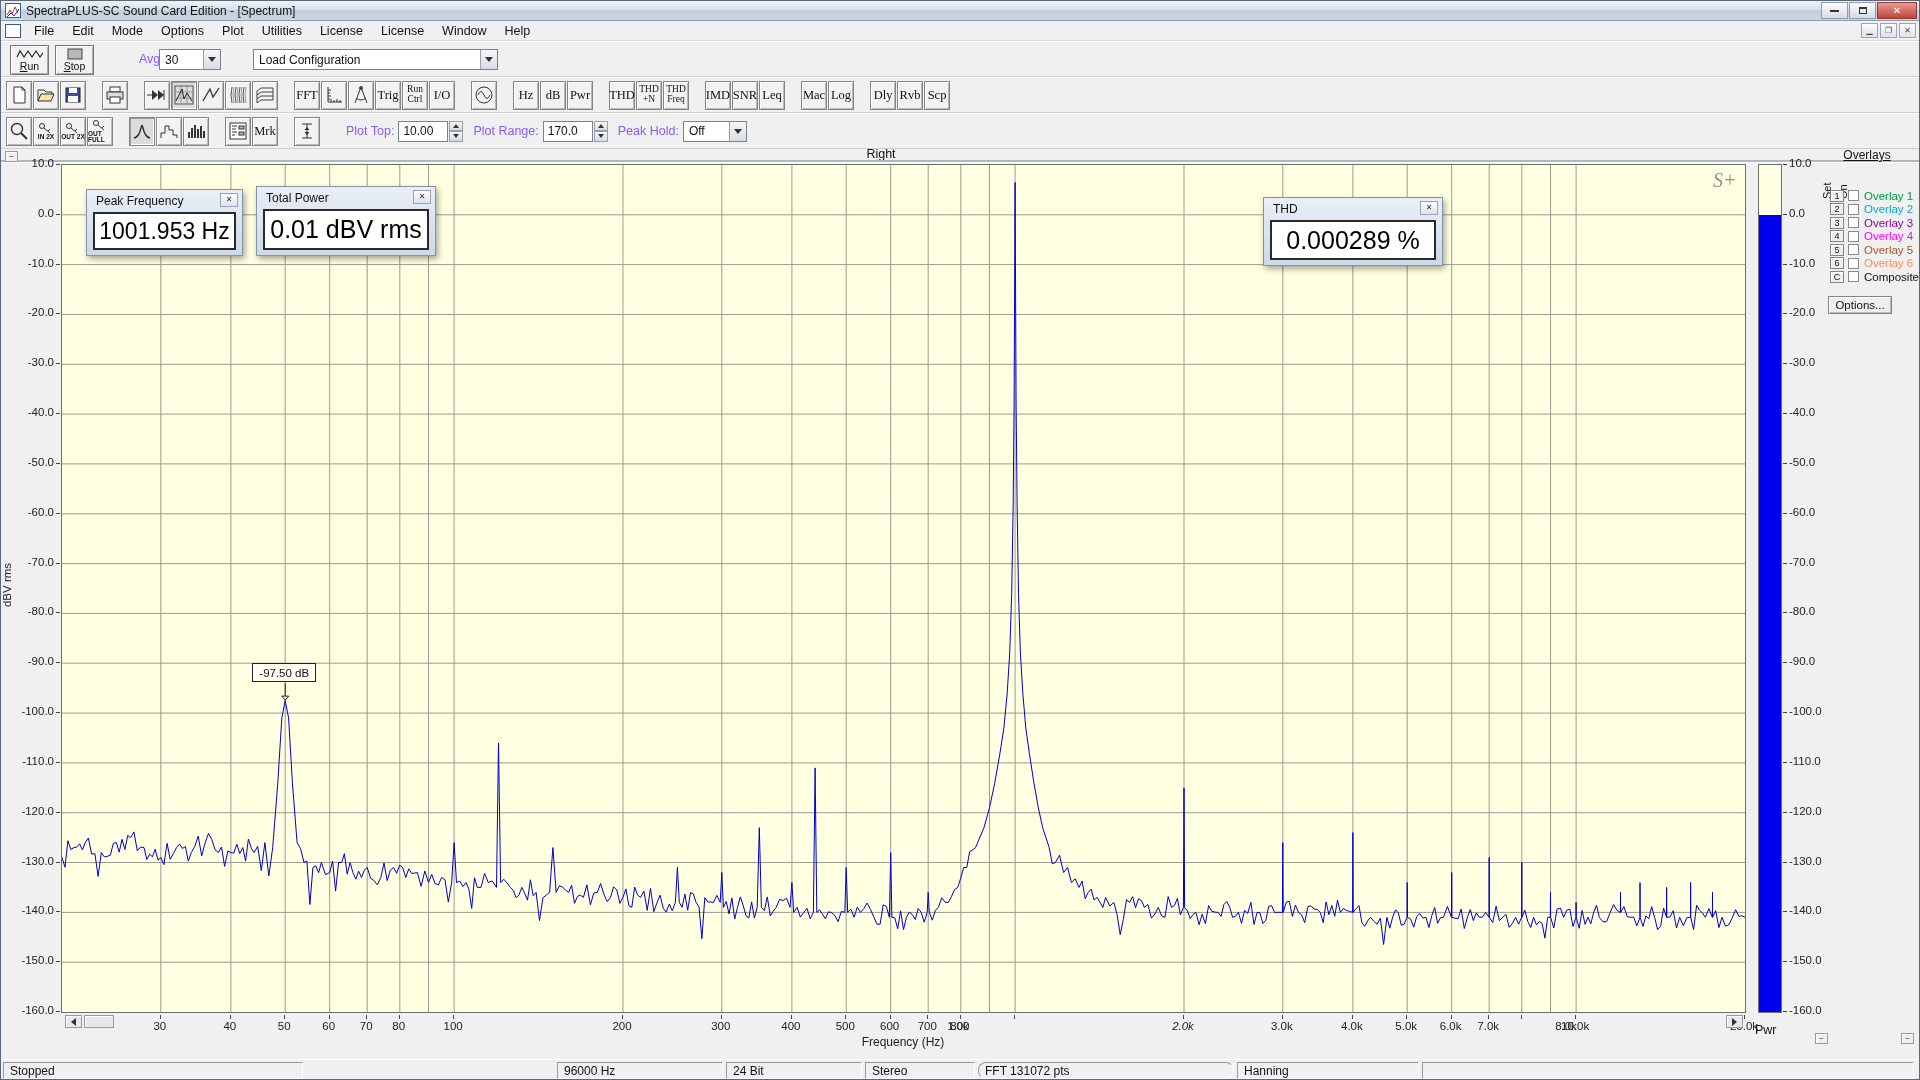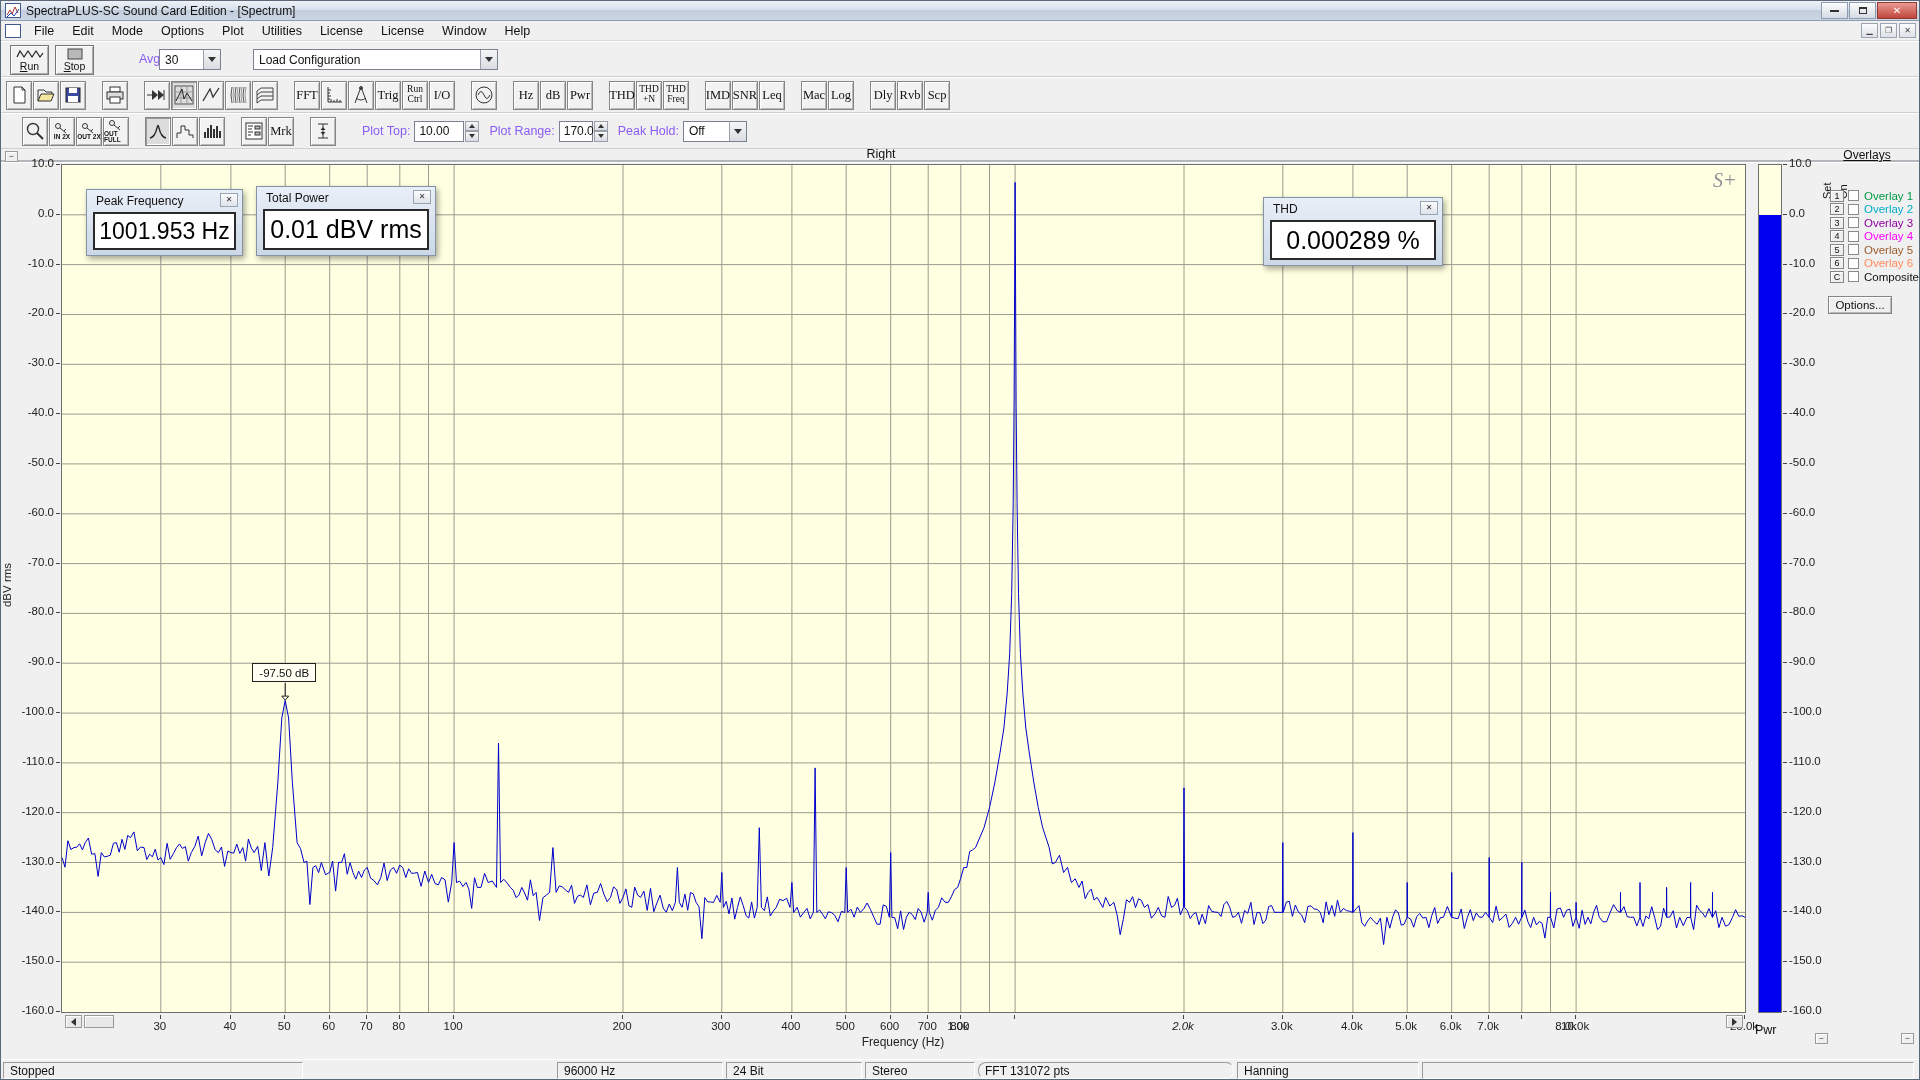--- a/index.html
+++ b/index.html
@@ -26,21 +26,21 @@
   .menubar .mitem{font-size:12.5px;color:#111;padding:2px 9px;}
   .mdiicon{width:16px;height:14px;margin:0 4px 0 4px;background:#fff;border:1px solid #405a90;}
   .mdibtns{position:absolute;right:3px;top:2px;display:flex;gap:2px;}
   .mdibtn{width:17px;height:15px;border:1px solid #9aa5b1;background:linear-gradient(#fcfcfc,#dde2e8);
           font-size:8px;line-height:13px;text-align:center;color:#444;}
 
   
   .tbar{position:absolute;left:0;width:100%;background:#f0f0f0;border-top:1px solid #fff;border-bottom:1px solid #cfcfcf;}
   .tb2{top:40px;height:36px;}
   .tb3{top:76px;height:36px;display:flex;align-items:center;padding-left:5px;}
-  .tb4{top:112px;height:36px;display:flex;align-items:center;padding-left:21px;}
+  .tb4{top:112px;height:36px;display:flex;align-items:center;padding-left:5px;}
   .tbtn{width:26px;height:29px;margin-right:1px;background:#f2f2f2;border:1px solid #858585;
         box-shadow:inset 1px 1px 0 #fff, inset -1px -1px 0 #b9b9b9;
         display:flex;align-items:center;justify-content:center;flex:0 0 auto;flex-direction:column;}
   .tbtn.pressed{background:#dcdcdc;box-shadow:inset 1px 1px 0 #9a9a9a, inset -1px -1px 0 #fff;}
   .tbtn svg{display:block;}
   .tgap{width:15px;flex:0 0 auto;}
   .seriflab{font-family:"Liberation Serif",serif;font-size:12.5px;color:#111;line-height:1;}
   .seriflab2{font-family:"Liberation Serif",serif;font-size:9.5px;color:#111;line-height:1.05;text-align:center;}
   .bigbtn{width:39px;height:30px;margin:3px 0 0 5px;background:#f2f2f2;border:1px solid #777;
           box-shadow:inset 1px 1px 0 #fff, inset -1px -1px 0 #aaa;display:inline-flex;flex-direction:column;align-items:center;justify-content:center;}
@@ -407,21 +407,21 @@
     <span class="field" style="width:50px;">10.00</span>
     <span class="spin">
         <div>
           <span class="tri-up-s"></span>
         </div>
         <div>
           <span class="tri-dn-s"></span>
         </div>
       </span>
     <span class="ctl-label">Plot Range:</span>
-    <span class="field" style="width:34px;">170.0</span>
+    <span class="field" style="width:50px;">170.0</span>
     <span class="spin">
         <div>
           <span class="tri-up-s"></span>
         </div>
         <div>
           <span class="tri-dn-s"></span>
         </div>
       </span>
     <span class="ctl-label">Peak Hold:</span>
     <div class="combo" style="width:64px;">

